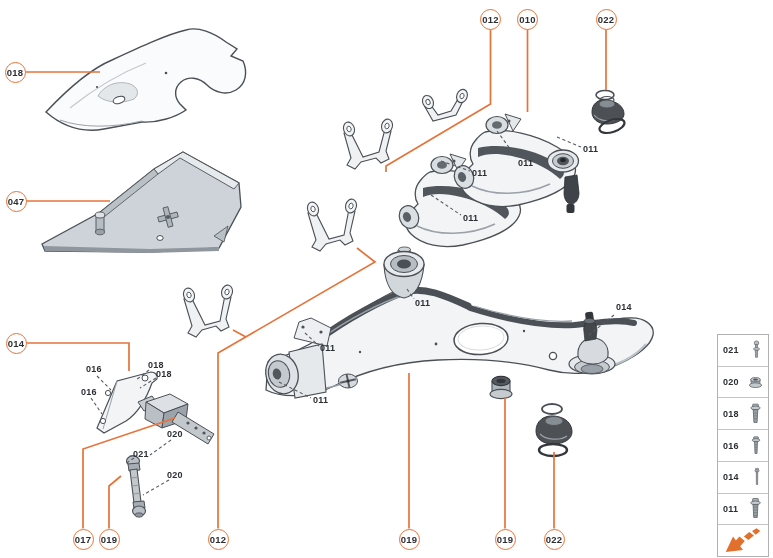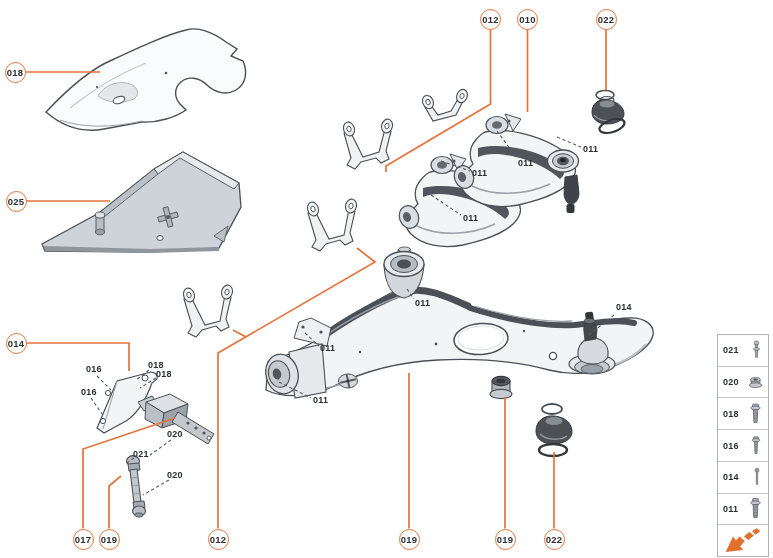--- a/index.html
+++ b/index.html
@@ -264,21 +264,21 @@
       <path d="M279,382 L311,398"></path>
       <path d="M614,315 L589,335"></path>
     </g>
   </svg>
 
   <div class="callout" style="left:480px;top:8.5px">012</div>
   <div class="callout" style="left:517px;top:8.5px">010</div>
   <div class="callout" style="left:595.5px;top:8.5px">022</div>
 
   <div class="callout" style="left:4.5px;top:61.5px">018</div>
-  <div class="callout" style="left:5.5px;top:190.5px">025</div>
+  <div class="callout" style="left:5.5px;top:190.5px">047</div>
   <div class="callout" style="left:5.5px;top:332.5px">014</div>
 
   <div class="callout" style="left:72.5px;top:528.5px">017</div>
   <div class="callout" style="left:98.5px;top:528.5px">019</div>
   <div class="callout" style="left:207.5px;top:528.5px">012</div>
   <div class="callout" style="left:398.5px;top:528.5px">019</div>
   <div class="callout" style="left:494.5px;top:528.5px">019</div>
   <div class="callout" style="left:543.5px;top:528.5px">022</div>
 
   <div class="ilabel" style="left:86px;top:364px">016</div>

